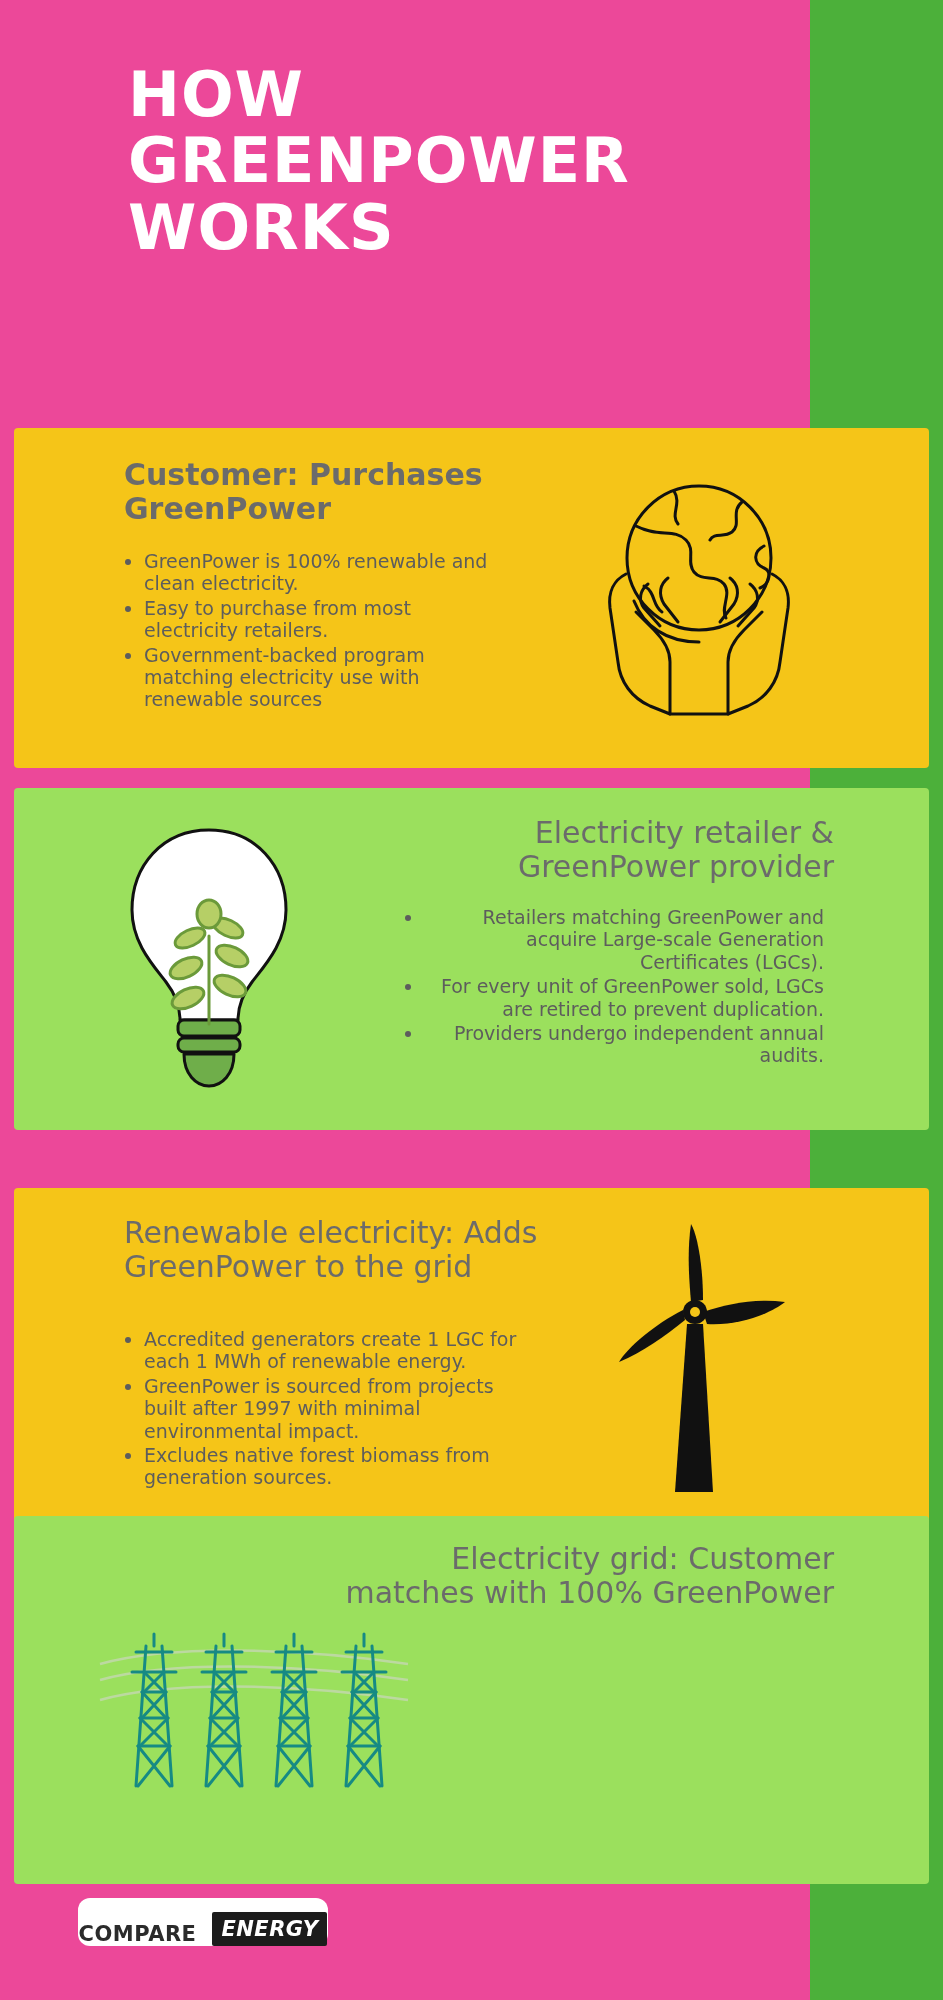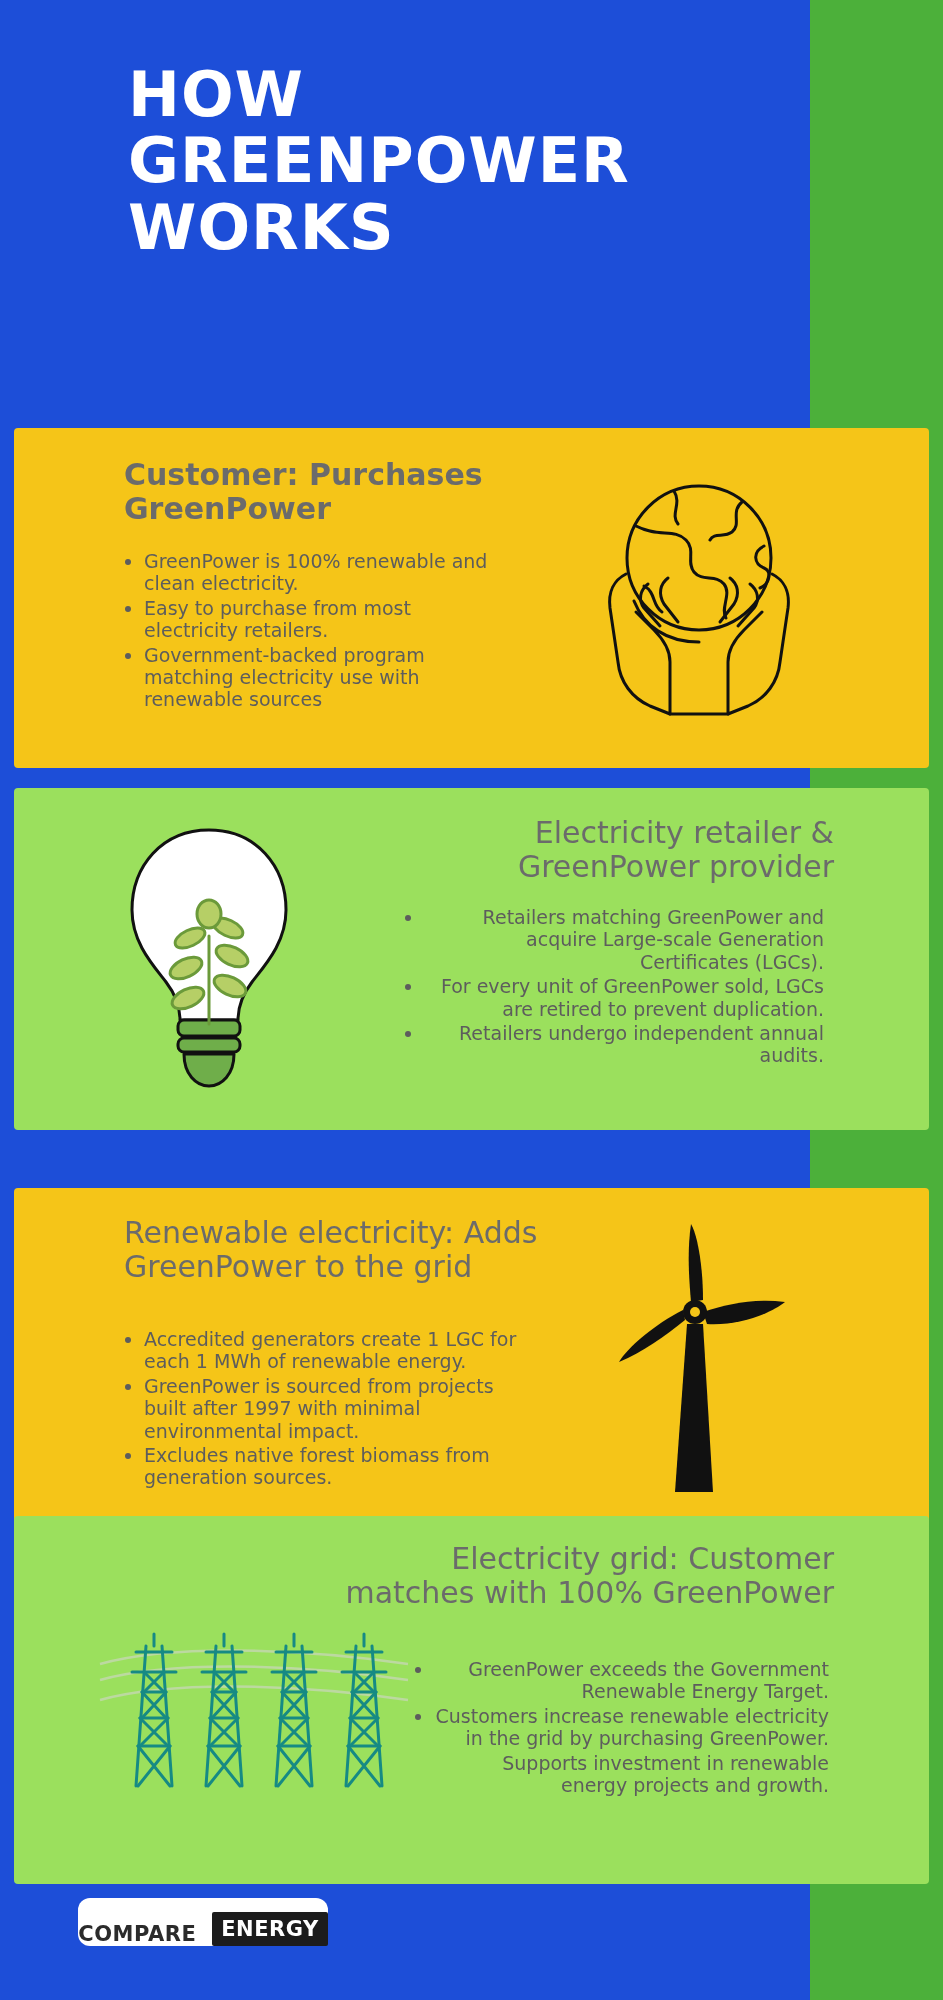--- a/index.html
+++ b/index.html
@@ -7,21 +7,21 @@
     width: 943px;
     height: 2000px;
     background: #4cb03a;
     font-family: "DejaVu Sans", sans-serif;
     overflow: hidden;
   }
   .page {
     position: relative;
     width: 810px;
     height: 2000px;
-    background: #1d4ed8;
+    background: #ec4899;
   }
 
   
   .title {
     position: absolute;
     left: 128px;
     top: 62px;
     width: 640px;
     color: #ffffff;
     font-weight: bold;
@@ -86,20 +86,21 @@
     padding-right: 8px;
   }
   .logo-energy {
     background: #1c1c1c;
     color: #ffffff;
     font-weight: bold;
     font-size: 21px;
     letter-spacing: 0.5px;
     padding: 5px 9px;
     border-radius: 2px;
+    font-style: italic;
   }
 </style>
 </head>
 <body>
 
 <div class="page">
 
   <h1 class="title">HOW GREENPOWER WORKS</h1>
 
   <div class="panel yellow" style="top:428px; height:340px;">
@@ -134,21 +135,21 @@
     </svg>
   </div>
 
   <div class="panel lightgreen" style="top:788px; height:342px;">
 
     <div class="panel-heading" style="left:380px; top:28px; width:440px; text-align:right;">Electricity retailer &amp; GreenPower provider</div>
 
     <ul class="panel-list align-right" style="left:410px; top:118px; width:400px;">
       <li>Retailers matching GreenPower and acquire Large-scale Generation Certificates (LGCs).</li>
       <li>For every unit of GreenPower sold, LGCs are retired to prevent duplication.</li>
-      <li>Retailers undergo independent annual audits.</li>
+      <li>Providers undergo independent annual audits.</li>
     </ul>
 
     <svg class="illus" style="left:100px; top:30px;" width="190" height="280" viewBox="0 0 190 280">
       <g stroke="#111" stroke-width="3" fill="none" stroke-linecap="round" stroke-linejoin="round">
         <path d="M95 12 C48 12 18 48 18 92 C18 124 38 146 52 164 C62 177 66 190 66 202 L124 202 C124 190 128 177 138 164 C152 146 172 124 172 92 C172 48 142 12 95 12 Z" fill="#ffffff"></path>
         <rect x="64" y="202" width="62" height="16" rx="6" fill="#6fae4a"></rect>
         <rect x="64" y="220" width="62" height="14" rx="6" fill="#6fae4a"></rect>
         <path d="M70 236 C70 256 82 268 95 268 C108 268 120 256 120 236 Z" fill="#6fae4a"></path>
         <path d="M95 206 L95 118" stroke="#6b9a3a"></path>
       </g>
@@ -183,25 +184,20 @@
         <path d="M108 108 L124 108 L134 276 L96 276 Z"></path>
       </g>
       <circle cx="116" cy="96" r="5" fill="#f5c518"></circle>
     </svg>
   </div>
 
   <div class="panel lightgreen" style="top:1516px; height:368px;">
 
     <div class="panel-heading" style="left:330px; top:26px; width:490px; text-align:right;">Electricity grid: Customer matches with 100% GreenPower</div>
 
-    <ul class="panel-list align-right" style="left:420px; top:142px; width:395px;">
-      <li>GreenPower exceeds the Government Renewable Energy Target.</li>
-      <li>Customers increase renewable electricity in the grid by purchasing GreenPower.</li>
-      <li style="list-style:none">Supports investment in renewable energy projects and growth.</li>
-    </ul>
 
     <svg class="illus" style="left:80px; top:110px;" width="320" height="180" viewBox="0 0 320 180">
       <g stroke="#bcd9a0" stroke-width="2.5" fill="none">
         <path d="M6 38 C70 20 190 20 314 38"></path>
         <path d="M6 54 C70 36 190 36 314 54"></path>
         <path d="M6 74 C70 56 190 56 314 74"></path>
       </g>
       <g stroke="#168a84" stroke-width="3" fill="none" stroke-linecap="round" stroke-linejoin="round">
 
         <g transform="translate(38,0)">

